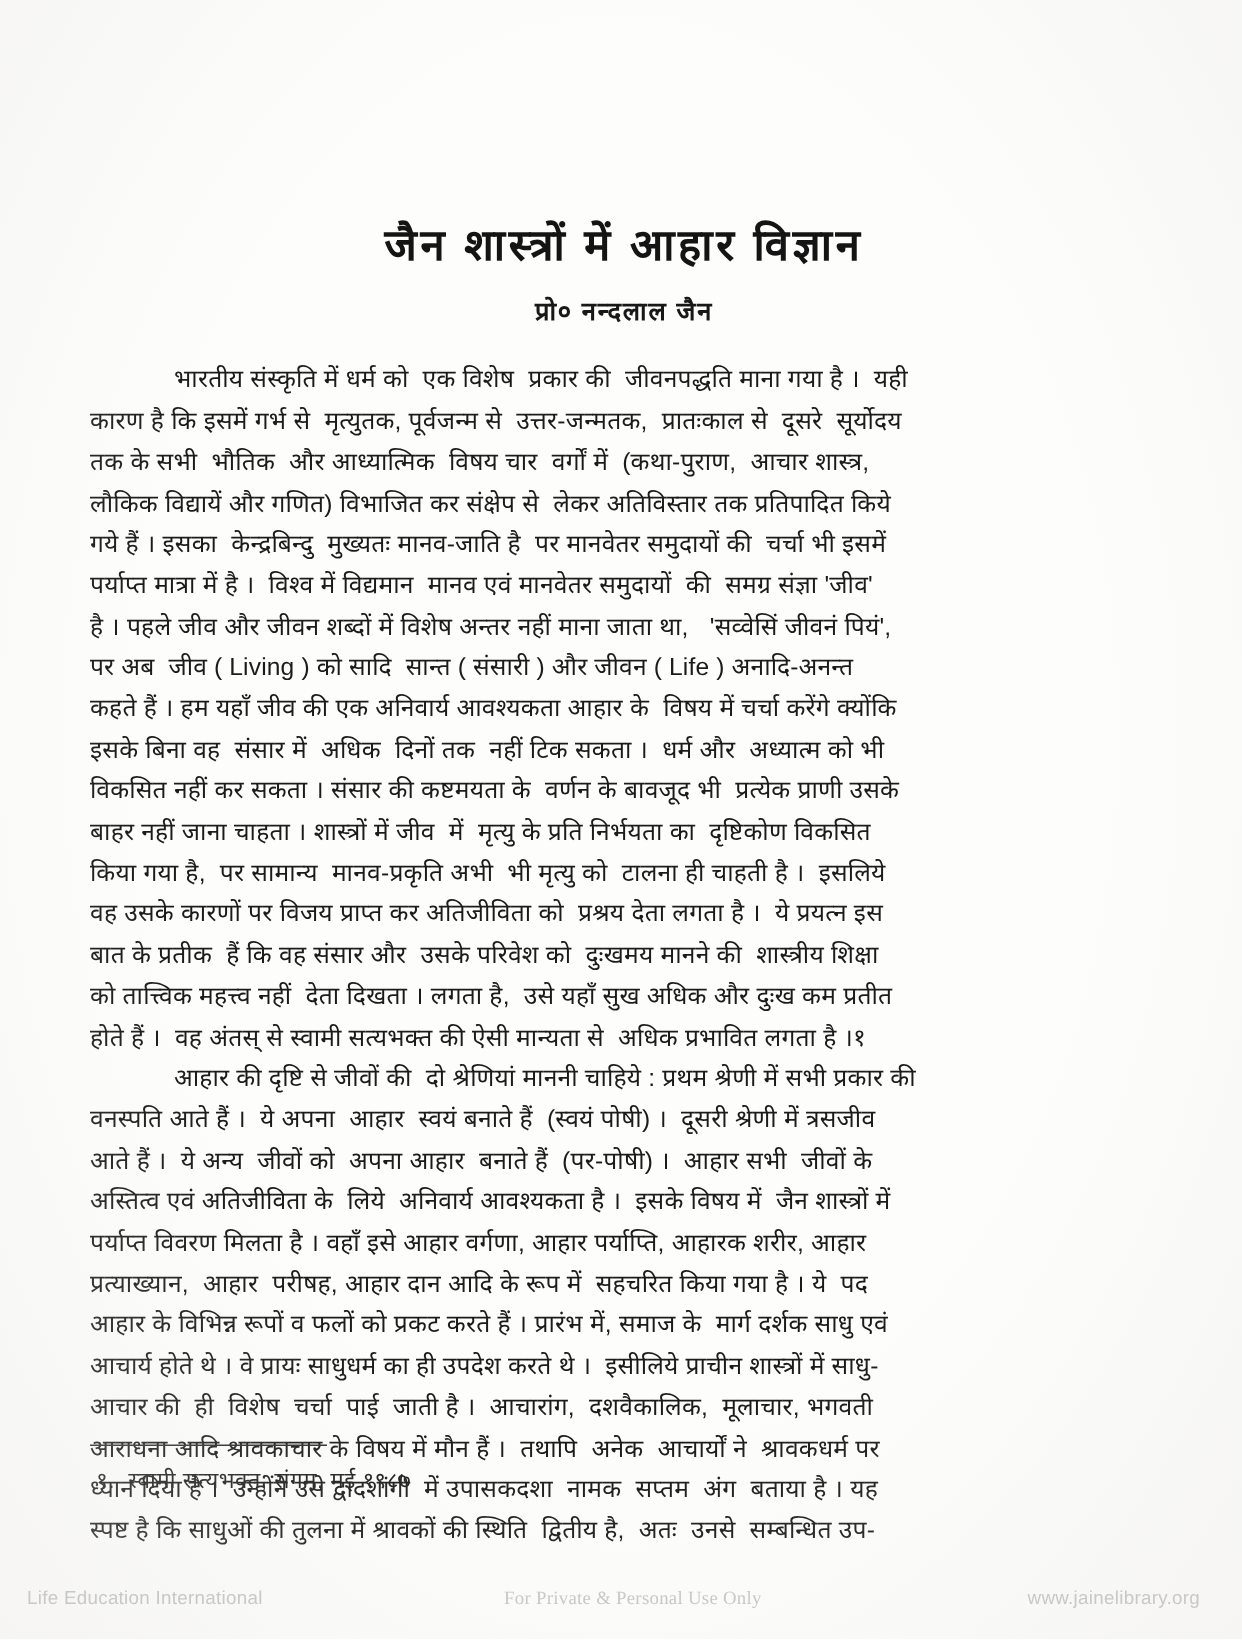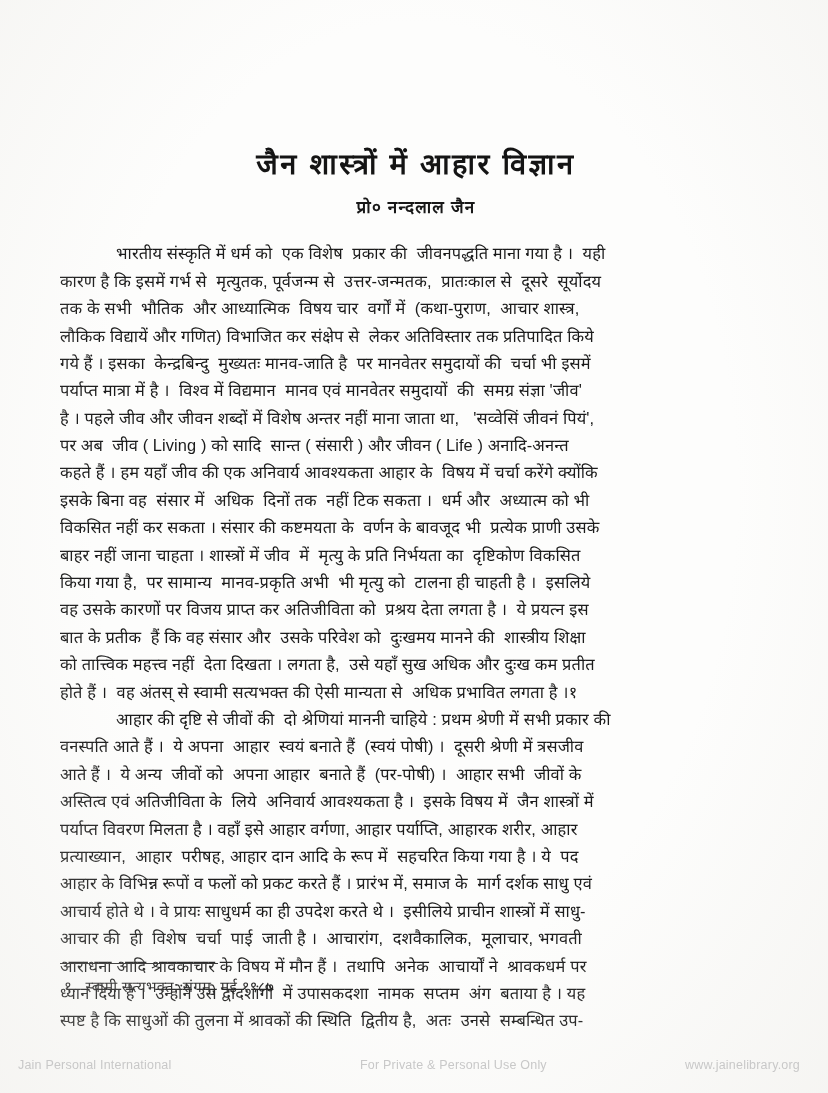--- a/index.html
+++ b/index.html
@@ -119,21 +119,21 @@
   .footer span {
     position: absolute;
     top: 0;
     font-family: "Liberation Sans", "DejaVu Sans", sans-serif;
     font-size: 12.5px;
     color: #c8c8c8;
     letter-spacing: 0.2px;
     white-space: nowrap;
   }
   .footer .f-left  { left: 18px; }
-  .footer .f-mid   { left: 360px; }
+  .footer .f-mid   { left: 336px; font-family: Liberation Serif, serif; }
   .footer .f-right { right: 28px; }
 </style>
 </head>
 <body>
 
 <div class="page">
 
   <div class="content">
 
     <h1 class="doc-title">जैन शास्त्रों में आहार विज्ञान</h1>
@@ -179,18 +179,18 @@
 
     </div>
 
     <div class="footnote-rule"></div>
 
     <div class="footnote">१.  स्वामी सत्यभक्त; संगम, मई १९८७</div>
 
   </div>
 
   <div class="footer">
-    <span class="f-left">Jain Personal International</span>
+    <span class="f-left">Life Education International</span>
     <span class="f-mid">For Private &amp; Personal Use Only</span>
     <span class="f-right">www.jainelibrary.org</span>
   </div>
 
 </div>
 
 </body></html>

